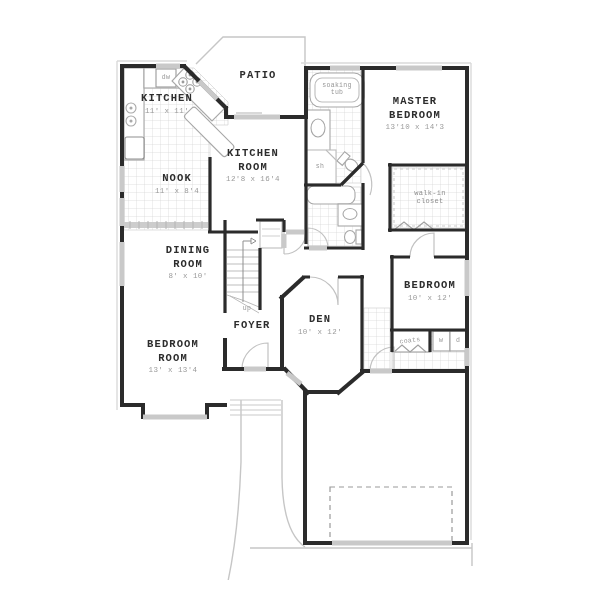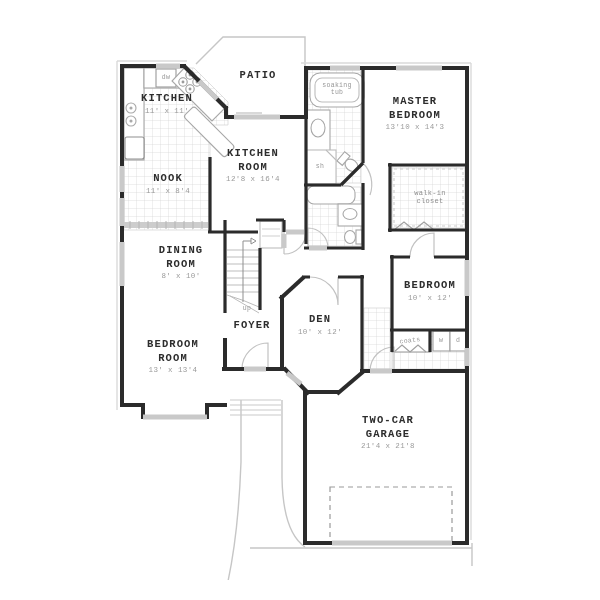--- a/index.html
+++ b/index.html
@@ -190,38 +190,38 @@
 
 <div class="lbl room" style="left:258px;top:76px;">
   <div>PATIO</div>
 </div>
 
 <div class="lbl room" style="left:167px;top:104px;">
   <div>KITCHEN</div>
   <div class="dim">11' x 11'</div>
 </div>
 
-<div class="lbl room" style="left:168px;top:184px;">
+<div class="lbl room" style="left:177px;top:184px;">
   <div>NOOK</div>
   <div class="dim">11' x 8'4</div>
 </div>
 
 <div class="lbl room" style="left:253px;top:166px;">
   <div>KITCHEN</div>
   <div>ROOM</div>
   <div class="dim">12'8 x 16'4</div>
 </div>
 
 <div class="lbl room" style="left:415px;top:114px;">
   <div>MASTER</div>
   <div>BEDROOM</div>
   <div class="dim">13'10 x 14'3</div>
 </div>
 
-<div class="lbl room" style="left:181px;top:263px;">
+<div class="lbl room" style="left:188px;top:263px;">
   <div>DINING</div>
   <div>ROOM</div>
   <div class="dim">8' x 10'</div>
 </div>
 
 <div class="lbl room" style="left:173px;top:357px;">
   <div>BEDROOM</div>
   <div>ROOM</div>
   <div class="dim">13' x 13'4</div>
 </div>
@@ -233,25 +233,20 @@
 <div class="lbl room" style="left:320px;top:325px;">
   <div>DEN</div>
   <div class="dim">10' x 12'</div>
 </div>
 
 <div class="lbl room" style="left:430px;top:291px;">
   <div>BEDROOM</div>
   <div class="dim">10' x 12'</div>
 </div>
 
-<div class="lbl room" style="left:388px;top:433px;">
-  <div>TWO-CAR</div>
-  <div>GARAGE</div>
-  <div class="dim">21'4 x 21'8</div>
-</div>
 
 <div class="lbl tiny2" style="left:430px;top:197px;">
   <div>walk-in</div>
   <div>closet</div>
 </div>
 
 <div class="lbl tiny" style="left:337px;top:89px;">
   <div>soaking</div>
   <div>tub</div>
 </div>

